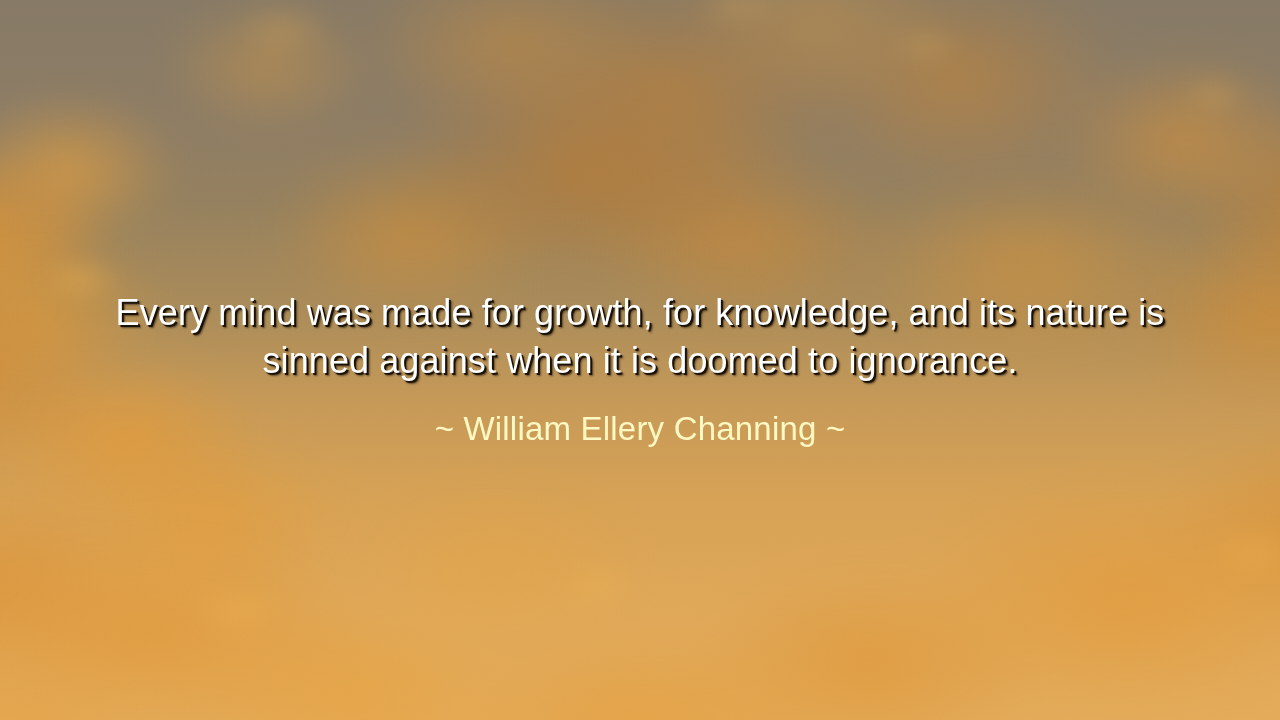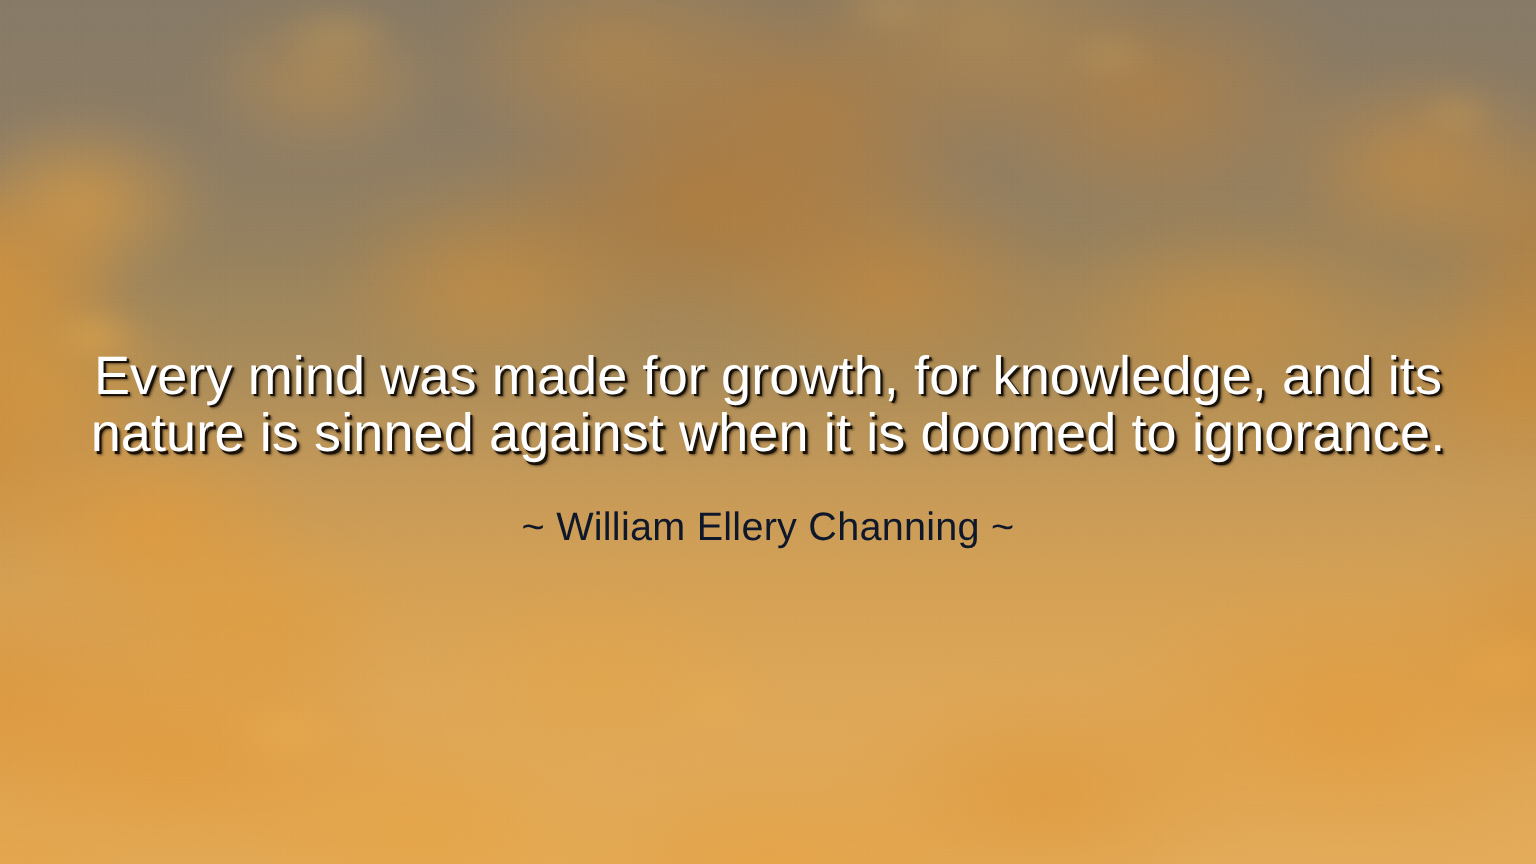--- a/index.html
+++ b/index.html
@@ -141,42 +141,42 @@
     right: 0;
     top: 289px;
     text-align: center;
     padding: 0 40px;
     box-sizing: border-box;
   }
 
   .quote-text {
     margin: 0;
     color: #ffffff;
-    font-size: 45px;
+    font-size: 36px;
     line-height: 48px;
     font-weight: 400;
     letter-spacing: 0.1px;
     text-shadow:
       2px 2px 0 rgba(20,12,4,0.92),
       3px 3px 2px rgba(20,12,4,0.55);
     max-width: 1160px;
     margin: 0 auto;
   }
 
   .attribution-block {
     position: absolute;
     left: 0;
     right: 0;
     top: 405px;
     text-align: center;
   }
 
   .attribution-text {
-    margin: 12px;
-    color: #0f172a;
+    margin: 2px;
+    color: #fef9c3;
     font-size: 33px;
     line-height: 44px;
     font-weight: 400;
     letter-spacing: 0.2px;
   }
 </style>
 </head>
 <body>
 
 <div id="stage">

